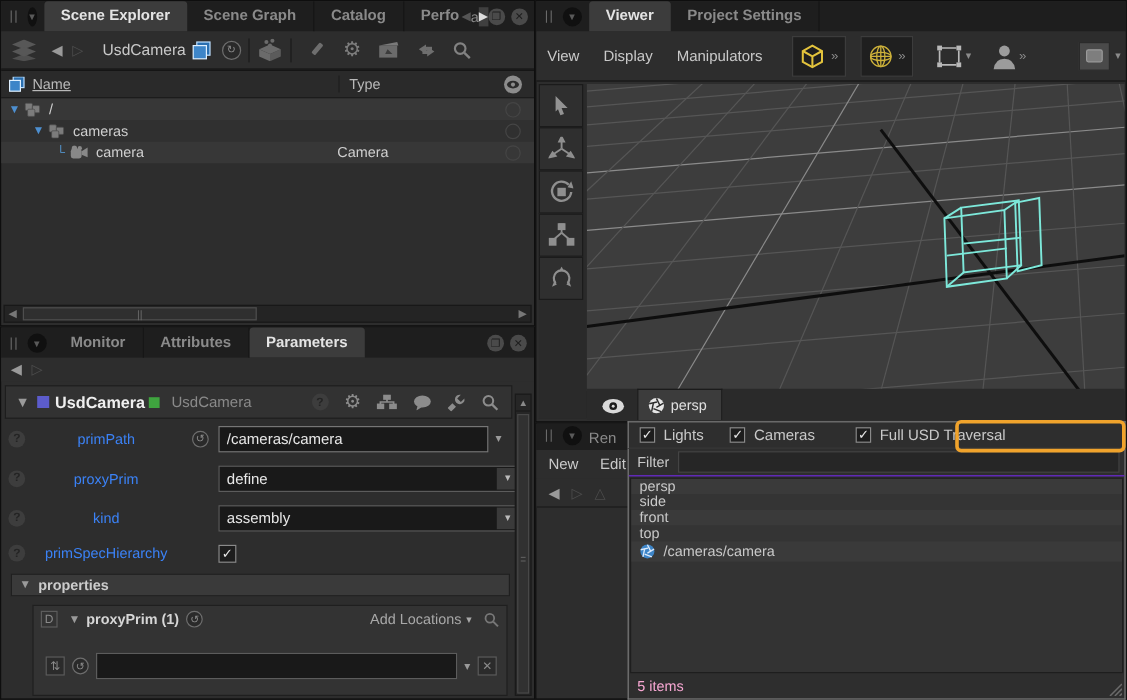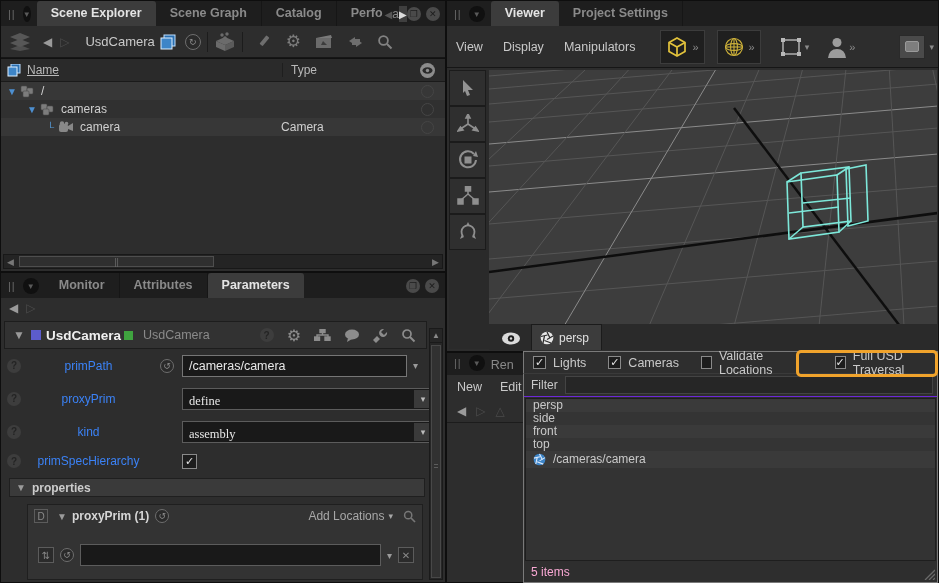--- a/index.html
+++ b/index.html
@@ -46,21 +46,21 @@
   .hthumb { height:11px; background:#2f2f2f; border:1px solid #4e4e4e; margin-left:2px; width:195px;
     display:flex; align-items:center; justify-content:center; color:#6b6b6b; font-size:9px;}
   .sbtn { width:13px; color:#777; font-size:9px; text-align:center; }
 
   
   .paramrow { display:flex; align-items:center; height:33px; }
   .plabel { width:135px; text-align:center; color:#3b82f6; margin-right:4px; font-size:12px;}
   .tinput { background:#191919; border:1px solid #767676; color:#e8e8e8; height:22px; font-size:12.5px;
     font-family:"Liberation Sans",sans-serif; padding:0 6px; }
   .dropd { background:#191919; border:1px solid #5c5c5c; color:#e8e8e8; height:22px; display:flex;
-    align-items:flex-end; padding:0 6px; position:relative; font-size:12.5px;font-family:Liberation Serif, serif;}
+    align-items:center; padding:0 6px; position:relative; font-size:12.5px;}
   .dropd .db { position:absolute; right:1px; top:1px; bottom:1px; width:18px; background:#3a3a3a;
     color:#bbb; display:flex; align-items:center; justify-content:center; font-size:9px; }
   .checkb { width:15px; height:15px; background:#1d1d1d; border:1px solid #8a8a8a; color:#e6e6e6;
     font-size:11px; display:flex; align-items:center; justify-content:center; }
   .secthead { background:#3a3a3a; border:1px solid #1f1f1f; height:19px; display:flex; align-items:center;
     color:#cccccc; font-weight:bold; font-size:12px; padding-left:6px; gap:6px;}
   .vscroll { position:absolute; right:2px; top:55px; bottom:2px; width:14px; background:#262626; border:1px solid #1a1a1a;}
   .vthumb { position:absolute; left:1px; right:1px; top:16px; bottom:1px; background:#313131; border:1px solid #484848;}
 
   
@@ -588,24 +588,20 @@
 
   <div style="position:absolute;left:523px;top:351px;width:415px;height:23px;background:#2e2e2e;border:1px solid #7a7a7a;border-bottom:1px solid #3a3a3a;display:flex;align-items:center;gap:22px;padding-left:9px;z-index:30;">
     <span class="cbitem">
       <span class="checkb" style="width:13px;height:13px;">✓</span>
       <span>Lights</span>
     </span>
     <span class="cbitem">
       <span class="checkb" style="width:13px;height:13px;">✓</span>
       <span>Cameras</span>
     </span>
-    <span class="cbitem">
-      <span class="checkb" style="width:13px;height:13px;"></span>
-      <span>Validate Locations</span>
-    </span>
     <span class="cbitem" style="margin-left:12px;">
       <span class="checkb" style="width:13px;height:13px;">✓</span>
       <span>Full USD Traversal</span>
     </span>
   </div>
 
   <div class="popup">
     <div class="hl-box"></div>
     <div style="display:flex;align-items:center;height:23px;border-bottom:1px solid #6d28d9;padding:0 4px 0 7px;gap:7px;">
       <span style="color:#c9c9c9;">Filter</span>

